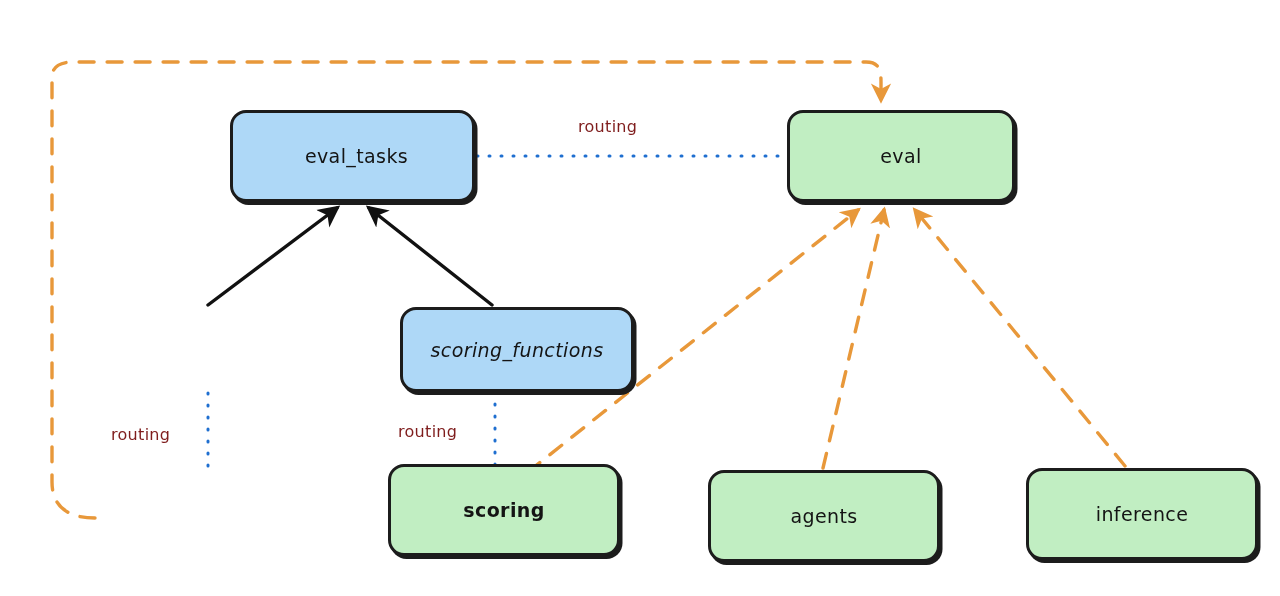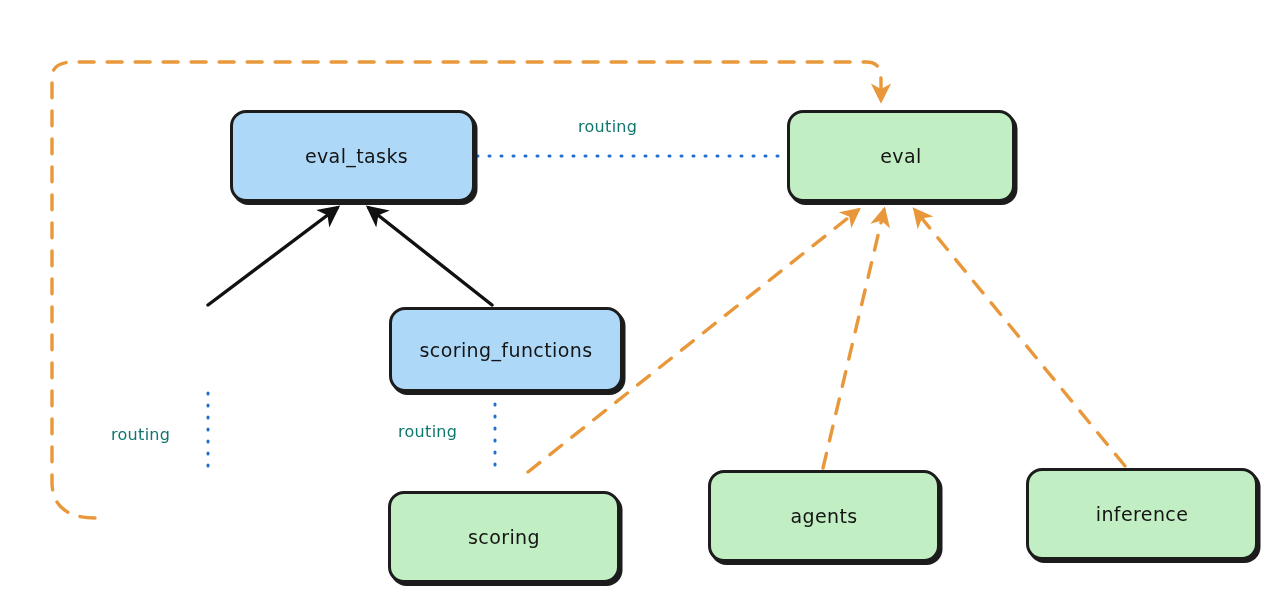--- a/index.html
+++ b/index.html
@@ -45,21 +45,21 @@
     font-size: 19px;
     color: #141414;
     letter-spacing: 0.4px;
     white-space: nowrap;
     text-align: center;
   }
   .edge-label {
     position: absolute;
     font-family: "DejaVu Sans", sans-serif;
     font-size: 16px;
-    color: #0f766e;
+    color: #7f1d1d;
     white-space: nowrap;
     letter-spacing: 0.3px;
   }
 </style>
 </head>
 <body>
 
 <div id="canvas">
 
   <svg id="edges" viewBox="0 0 1280 596" xmlns="http://www.w3.org/2000/svg">
@@ -94,26 +94,26 @@
 
   <div class="node blue" style="left:230px; top:110px; width:245px; height:92px;padding-left:8px;">
     <span class="node-label">eval_tasks</span>
   </div>
 
   <div class="node green" style="left:787px; top:110px; width:228px; height:92px;">
     <span class="node-label">eval</span>
   </div>
 
 
-  <div class="node blue" style="left:389px; top:307px; width:234px; height:85px;">
+  <div class="node blue" style="left:400px; top:307px; width:234px; height:85px;font-style:italic;">
     <span class="node-label">scoring_functions</span>
   </div>
 
 
-  <div class="node green" style="left:388px; top:491px; width:232px; height:92px;">
+  <div class="node green" style="left:388px; top:464px; width:232px; height:92px;font-weight:bold;">
     <span class="node-label">scoring</span>
   </div>
 
   <div class="node green" style="left:1026px; top:468px; width:232px; height:92px;">
     <span class="node-label">inference</span>
   </div>
 
   <div class="node green" style="left:708px; top:470px; width:232px; height:92px;">
     <span class="node-label">agents</span>
   </div>

